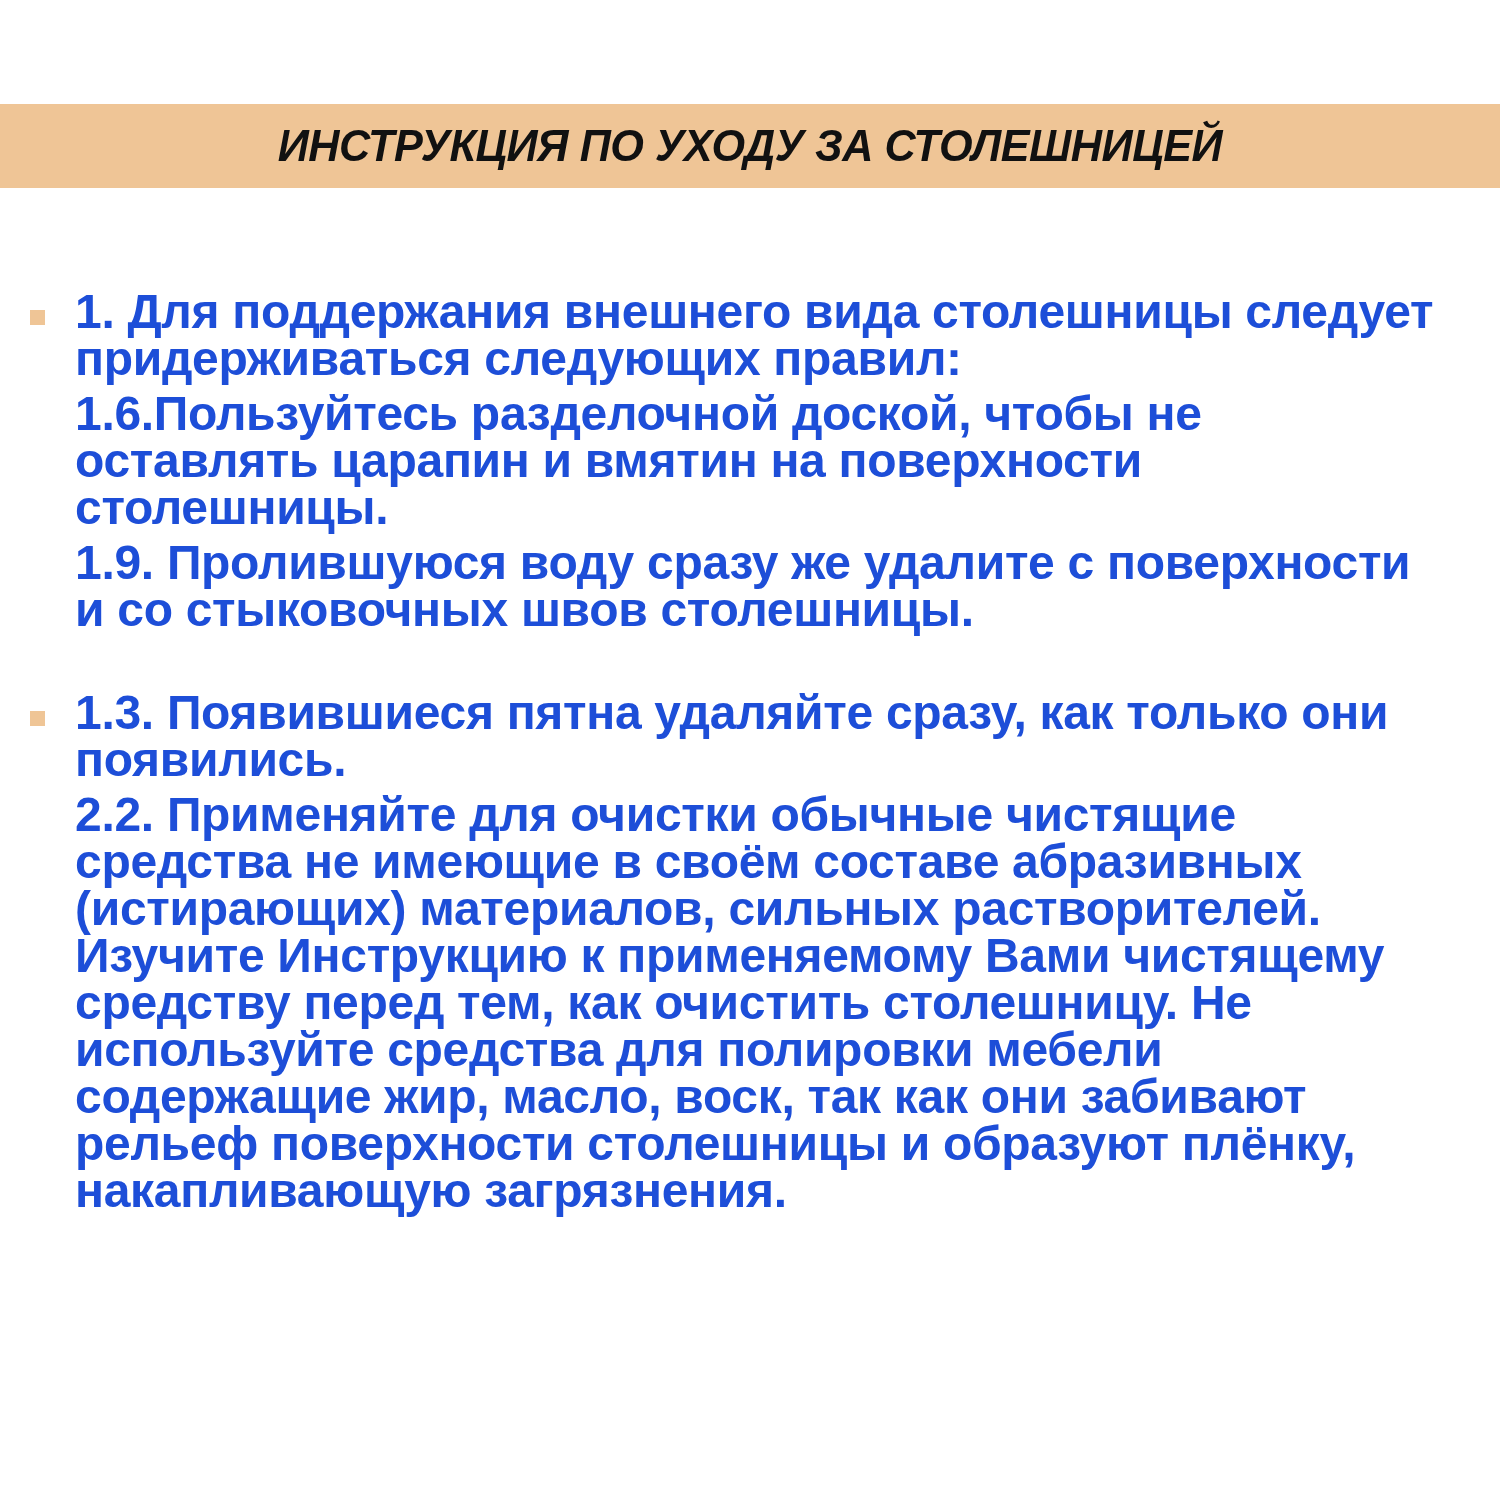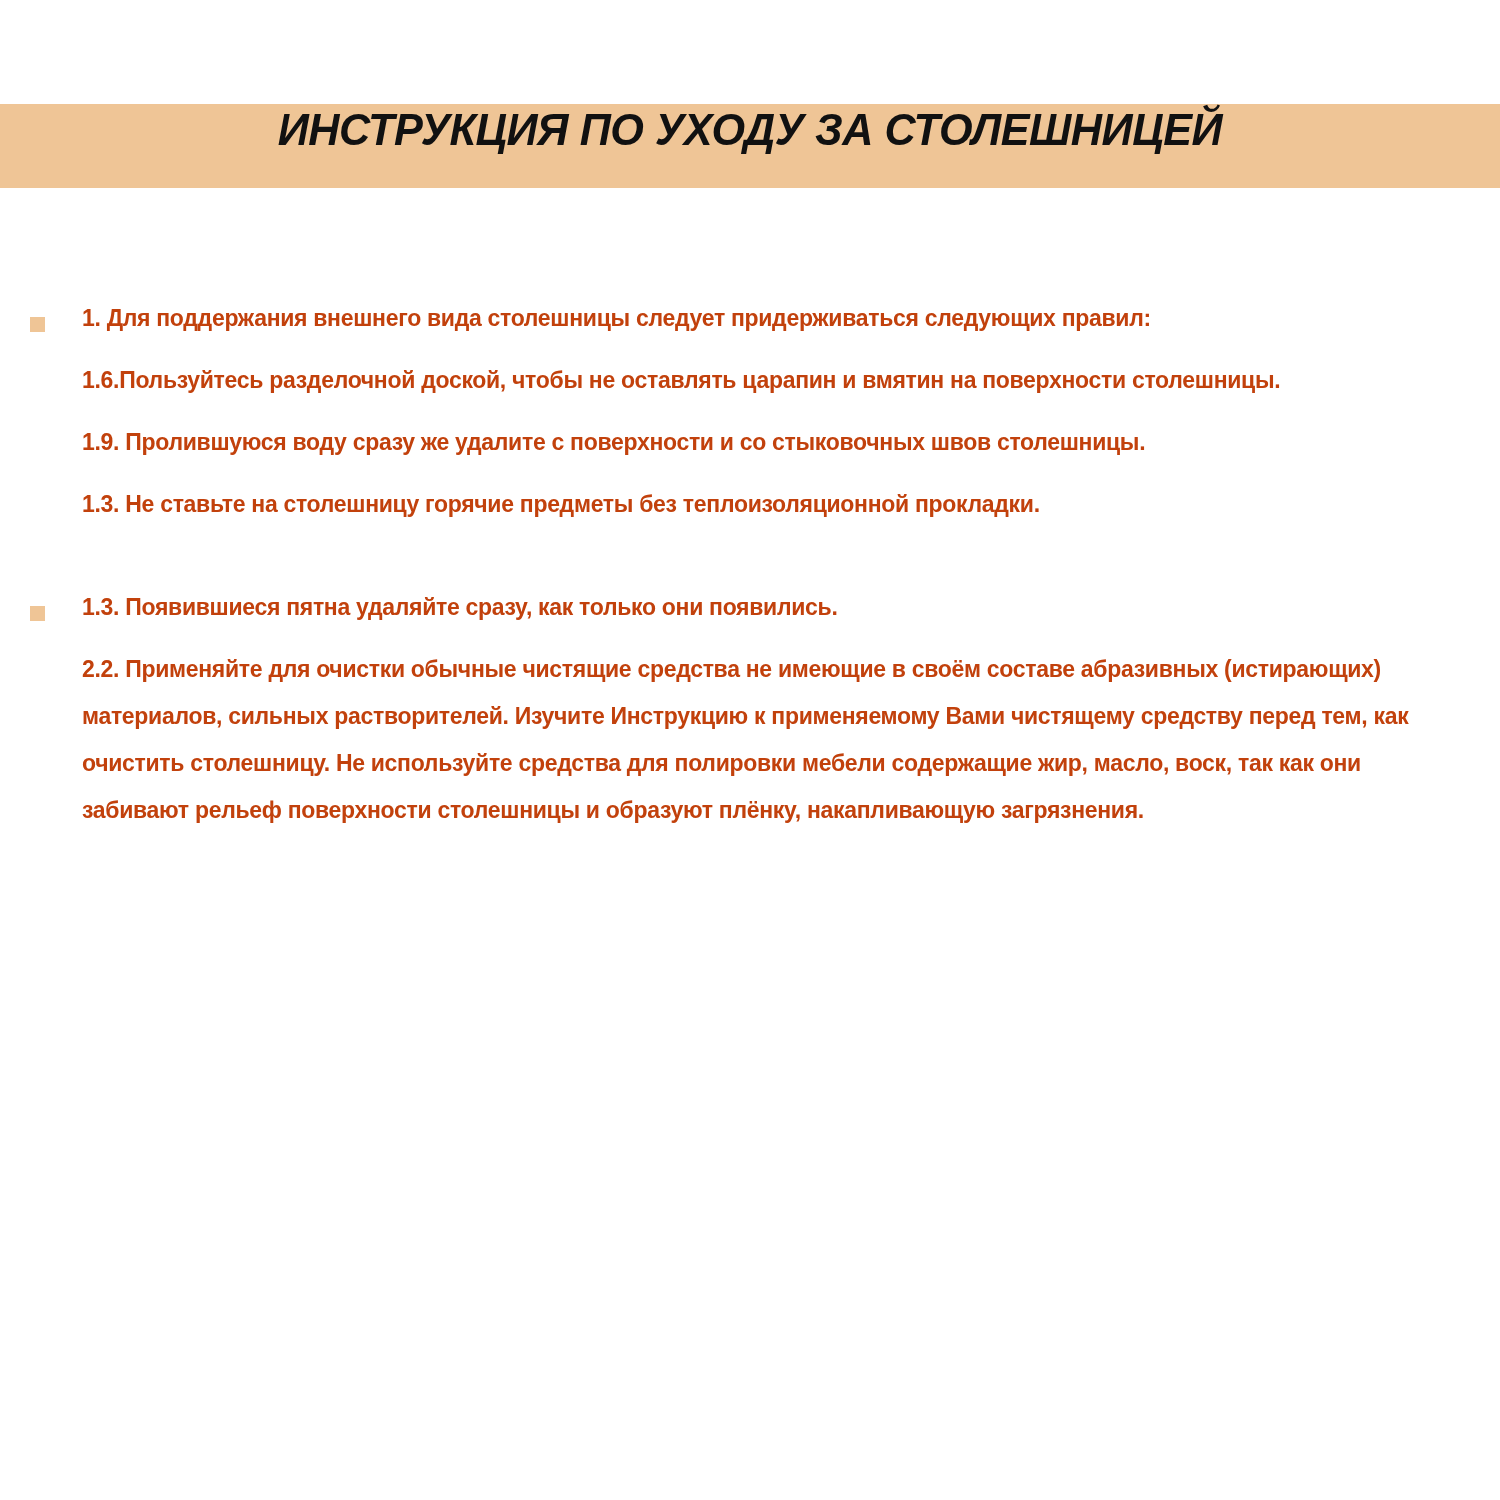--- a/index.html
+++ b/index.html
@@ -21,20 +21,21 @@
     box-sizing: border-box;
   }
   .title-band {
     position: absolute;
     left: 0;
     top: 104px;
     width: 1500px;
     height: 84px;
     background: #efc596;
     display: flex;
+    align-items: center;
     justify-content: center;
   }
   .title-text {
     font-size: 45px;
     font-weight: bold;
     font-style: italic;
     color: #111111;
     letter-spacing: -0.5px;
     transform: scaleX(0.96);
     white-space: nowrap;
@@ -53,46 +54,45 @@
   }
   .bullet {
     position: absolute;
     left: 0;
     top: 22px;
     width: 15px;
     height: 15px;
     background: #efc596;
   }
   .para {
-    font-size: 23px;
+    font-size: 48px;
     font-weight: bold;
     line-height: 47px;
-    color: #c2410c;
-    margin: 15px;
+    color: #1d4ed8;
+    margin: 8px;
     letter-spacing: -0.3px;
     transform-origin: left top;
   }
 </style>
 </head>
 <body>
 
 <div class="slide">
 
   <div class="title-band">
     <div class="title-text">ИНСТРУКЦИЯ ПО УХОДУ ЗА СТОЛЕШНИЦЕЙ</div>
   </div>
 
   <div class="content">
 
     <div class="block">
       <span class="bullet"></span>
       <p class="para">1. Для поддержания внешнего вида столешницы следует придерживаться следующих правил:</p>
       <p class="para">1.6.Пользуйтесь разделочной доской, чтобы не оставлять царапин и вмятин на поверхности столешницы.</p>
       <p class="para">1.9. Пролившуюся воду сразу же удалите с поверхности и со стыковочных швов столешницы.</p>
-      <p class="para">1.3. Не ставьте на столешницу горячие предметы без теплоизоляционной прокладки.</p>
     </div>
 
     <div class="block">
       <span class="bullet"></span>
       <p class="para">1.3. Появившиеся пятна удаляйте сразу, как только они появились.</p>
       <p class="para">2.2. Применяйте для очистки обычные чистящие средства не имеющие в своём составе абразивных (истирающих) материалов, сильных растворителей. Изучите Инструкцию к применяемому Вами чистящему средству перед тем, как очистить столешницу. Не используйте средства для полировки мебели содержащие жир, масло, воск, так как они забивают рельеф поверхности столешницы и образуют плёнку, накапливающую загрязнения.</p>
     </div>
 
   </div>
 </div>

